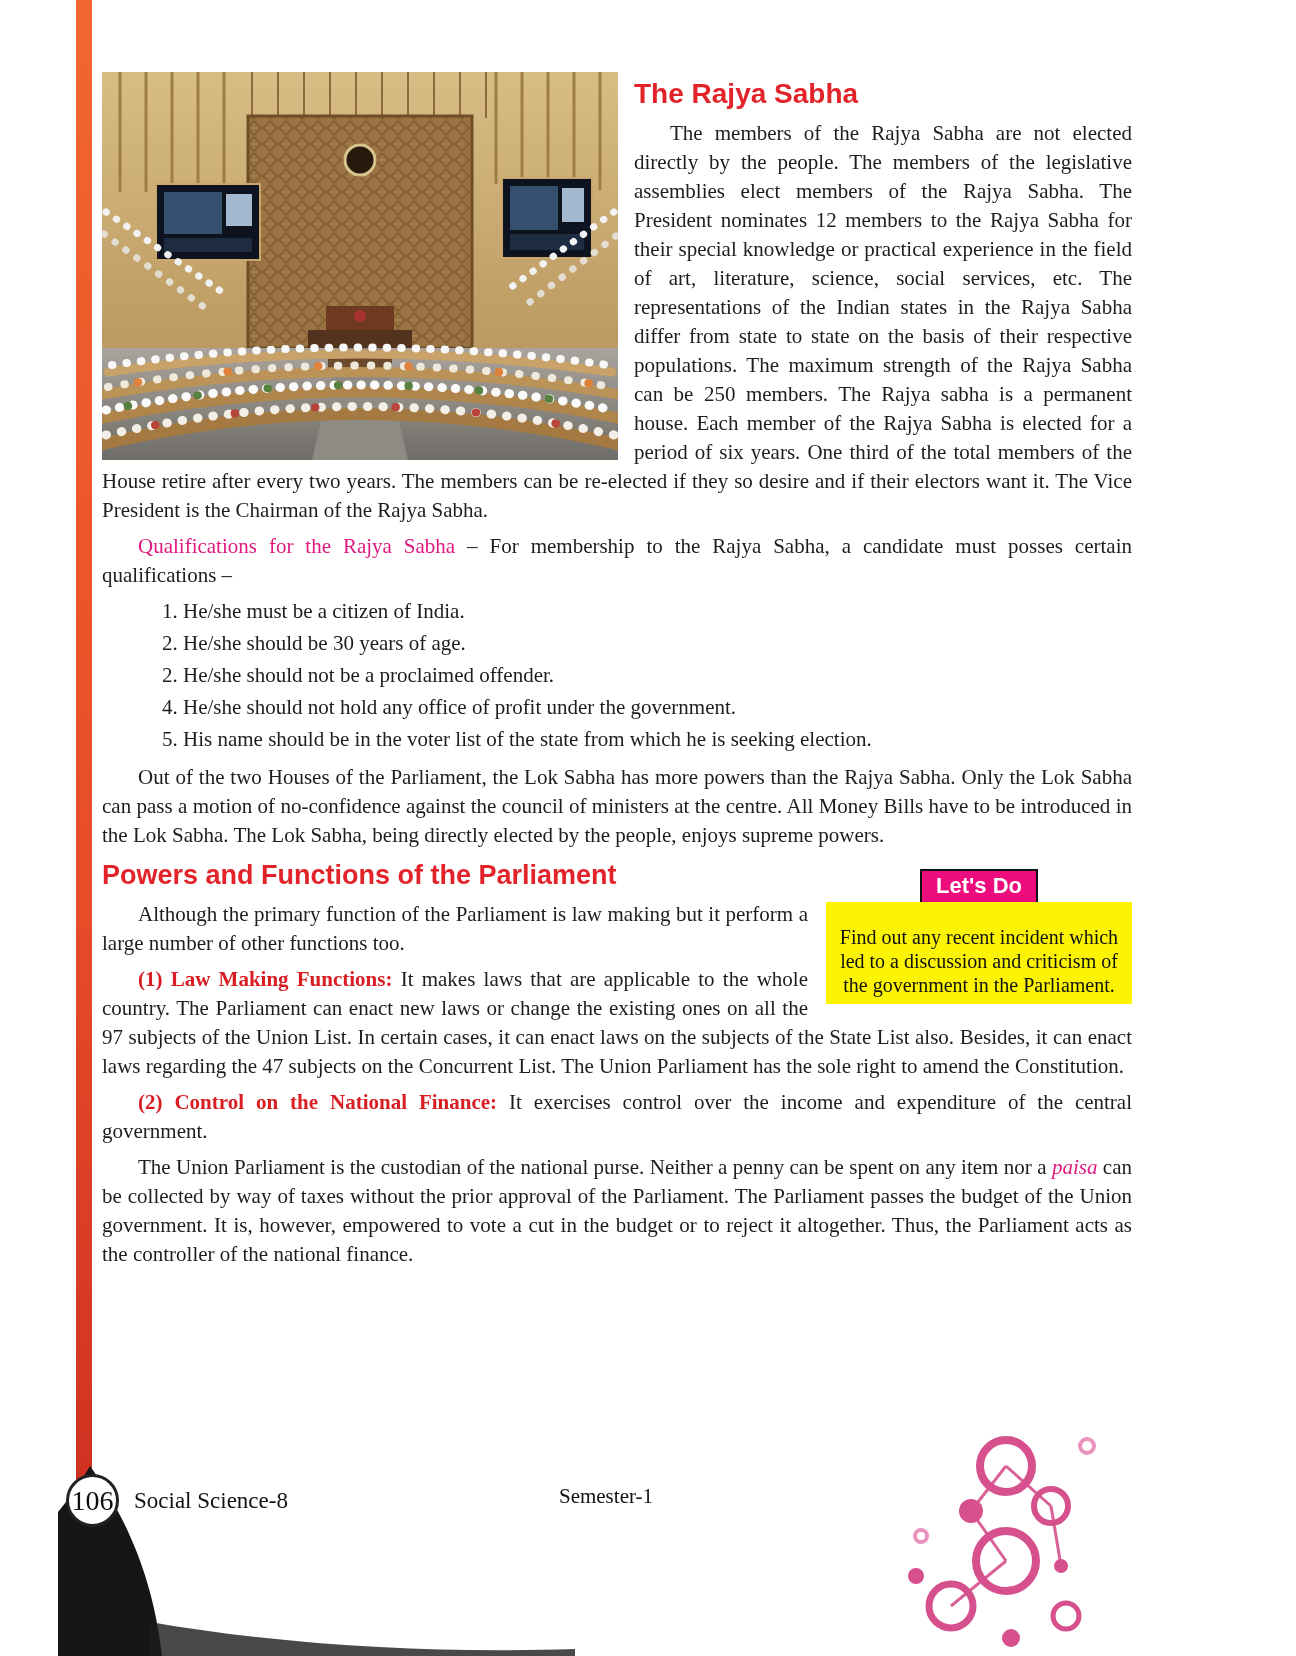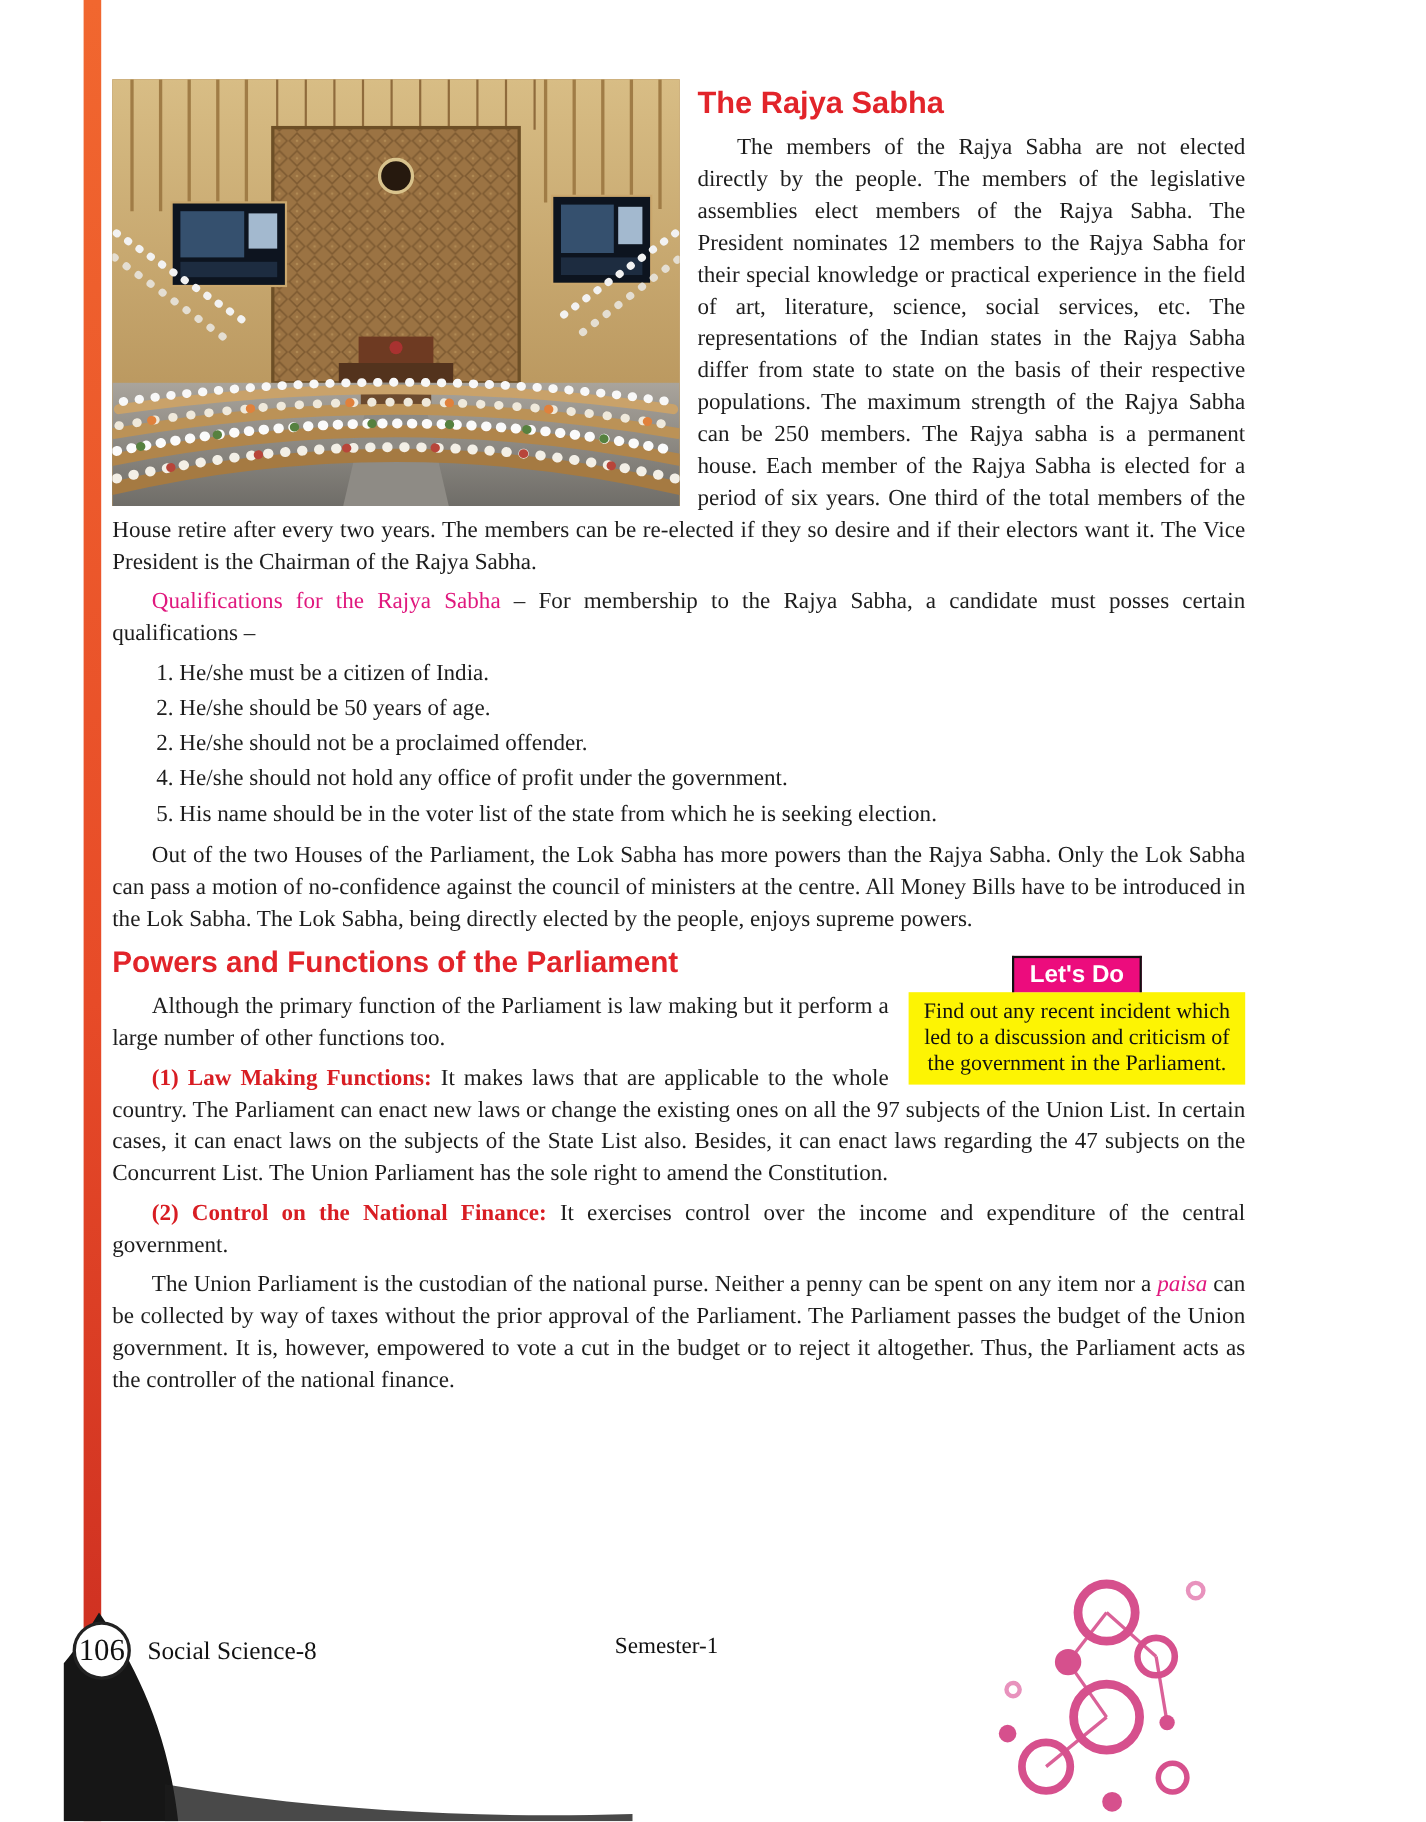--- a/index.html
+++ b/index.html
@@ -23,29 +23,29 @@
   .sec.h1 { font-size:28px; line-height:32px; margin:14px 0 9px; }
   .sec.h2 { font-size:27px; line-height:31px; margin:10px 0 9px; }
 
   p { margin:0 0 7px; text-indent:36px; }
 
   .magenta { color:#e0187e;margin-top:16px; }
   .italic  { font-style:italic; }
   .redlead { color:#d81d23; font-weight:bold; }
 
   .qlist { margin:1px 0 9px 40px; text-align:left; }
-  .qitem { line-height:29px; margin-bottom:3px; }
+  .qitem { line-height:29px; margin-bottom:3px;margin-left:20px; }
 
   .letsdo { float:right; width:306px; margin:12px 0 8px 18px; text-align:center; }
   .letsdo-tab { display:inline-block; background:#ec0c7d; color:#fff;
                 font-family:"Liberation Sans", sans-serif; font-weight:bold;
                 font-size:22px; line-height:26px; padding:2px 14px 3px;
                 border:2px solid #111; border-bottom:none; }
   .letsdo-body { background:#fdf403; font-size:20px; line-height:24px;
-                 padding:5px 9px 7px; color:#111; }
+                 padding:23px 9px 7px; color:#111; }
 
   .swoosh  { position:absolute; left:0; bottom:0; z-index:1; }
   .circles { position:absolute; right:6px; bottom:0; z-index:1; }
 
   .pagenum-badge { position:absolute; left:66px; top:1474px; width:53px; height:53px;
                    border-radius:50%; background:#fff; border:3px solid #222;
                    text-align:center; line-height:47px; font-size:28px; color:#111;
                    z-index:5; }
   .book-label { position:absolute; left:134px; top:1488px; font-size:23px; color:#111; z-index:5; }
   .semester-label { position:absolute; left:426px; top:1484px; width:360px;
@@ -141,21 +141,21 @@
     </div>
 
     <div class="sec h1">The Rajya Sabha</div>
 
     <p>The members of the Rajya Sabha are not elected directly by the people. The members of the legislative assemblies elect members of the Rajya Sabha. The President nominates 12 members to the Rajya Sabha for their special knowledge or practical experience in the field of art, literature, science, social services, etc. The representations of the Indian states in the Rajya Sabha differ from state to state on the basis of their respective populations. The maximum strength of the Rajya Sabha can be 250 members. The Rajya sabha is a permanent house. Each member of the Rajya Sabha is elected for a period of six years. One third of the total members of the House retire after every two years. The members can be re-elected if they so desire and if their electors want it. The Vice President is the Chairman of the Rajya Sabha.</p>
 
     <p><span class="magenta">Qualifications for the Rajya Sabha</span><span> – For membership to the Rajya Sabha, a candidate must posses certain qualifications –</span></p>
 
     <div class="qlist">
       <div class="qitem">1. He/she must be a citizen of India.</div>
-      <div class="qitem">2. He/she should be 50 years of age.</div>
+      <div class="qitem">2. He/she should be 30 years of age.</div>
       <div class="qitem">2. He/she should not be a proclaimed offender.</div>
       <div class="qitem">4. He/she should not hold any office of profit under the government.</div>
       <div class="qitem">5. His name should be in the voter list of the state from which he is seeking election.</div>
     </div>
 
     <p>Out of the two Houses of the Parliament, the Lok Sabha has more powers than the Rajya Sabha. Only the Lok Sabha can pass a motion of no-confidence against the council of ministers at the centre. All Money Bills have to be introduced in the Lok Sabha. The Lok Sabha, being directly elected by the people, enjoys supreme powers.</p>
 
     <div class="letsdo">
       <div class="letsdo-tab">Let's Do</div>
       <div class="letsdo-body">Find out any recent incident which led to a discussion and criticism of the government in the Parliament.</div>

